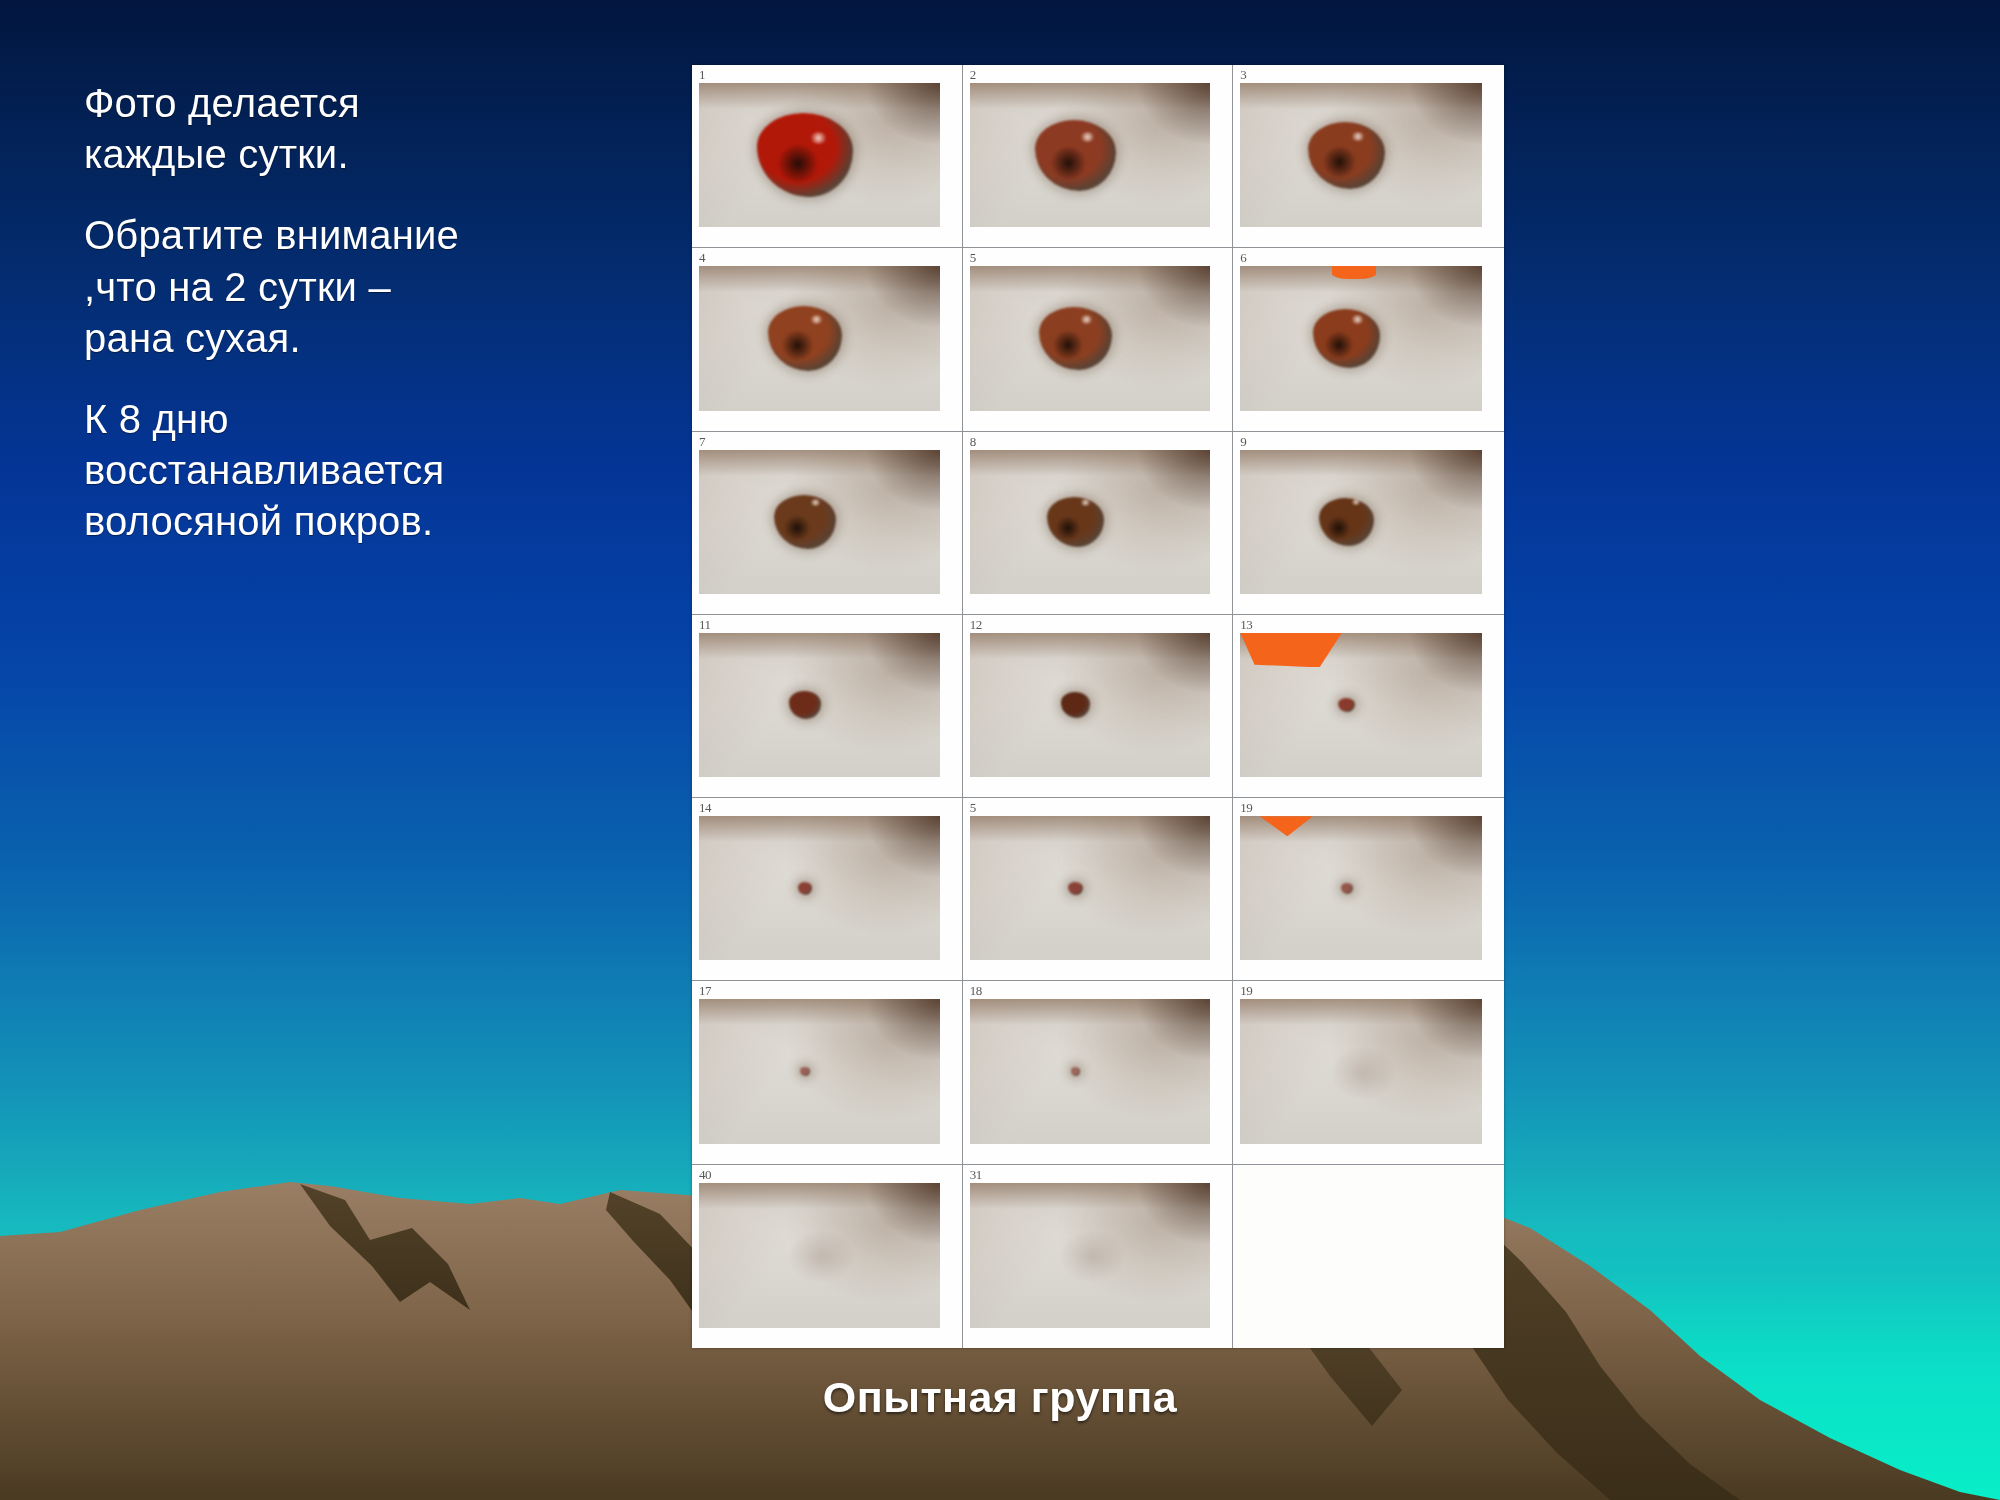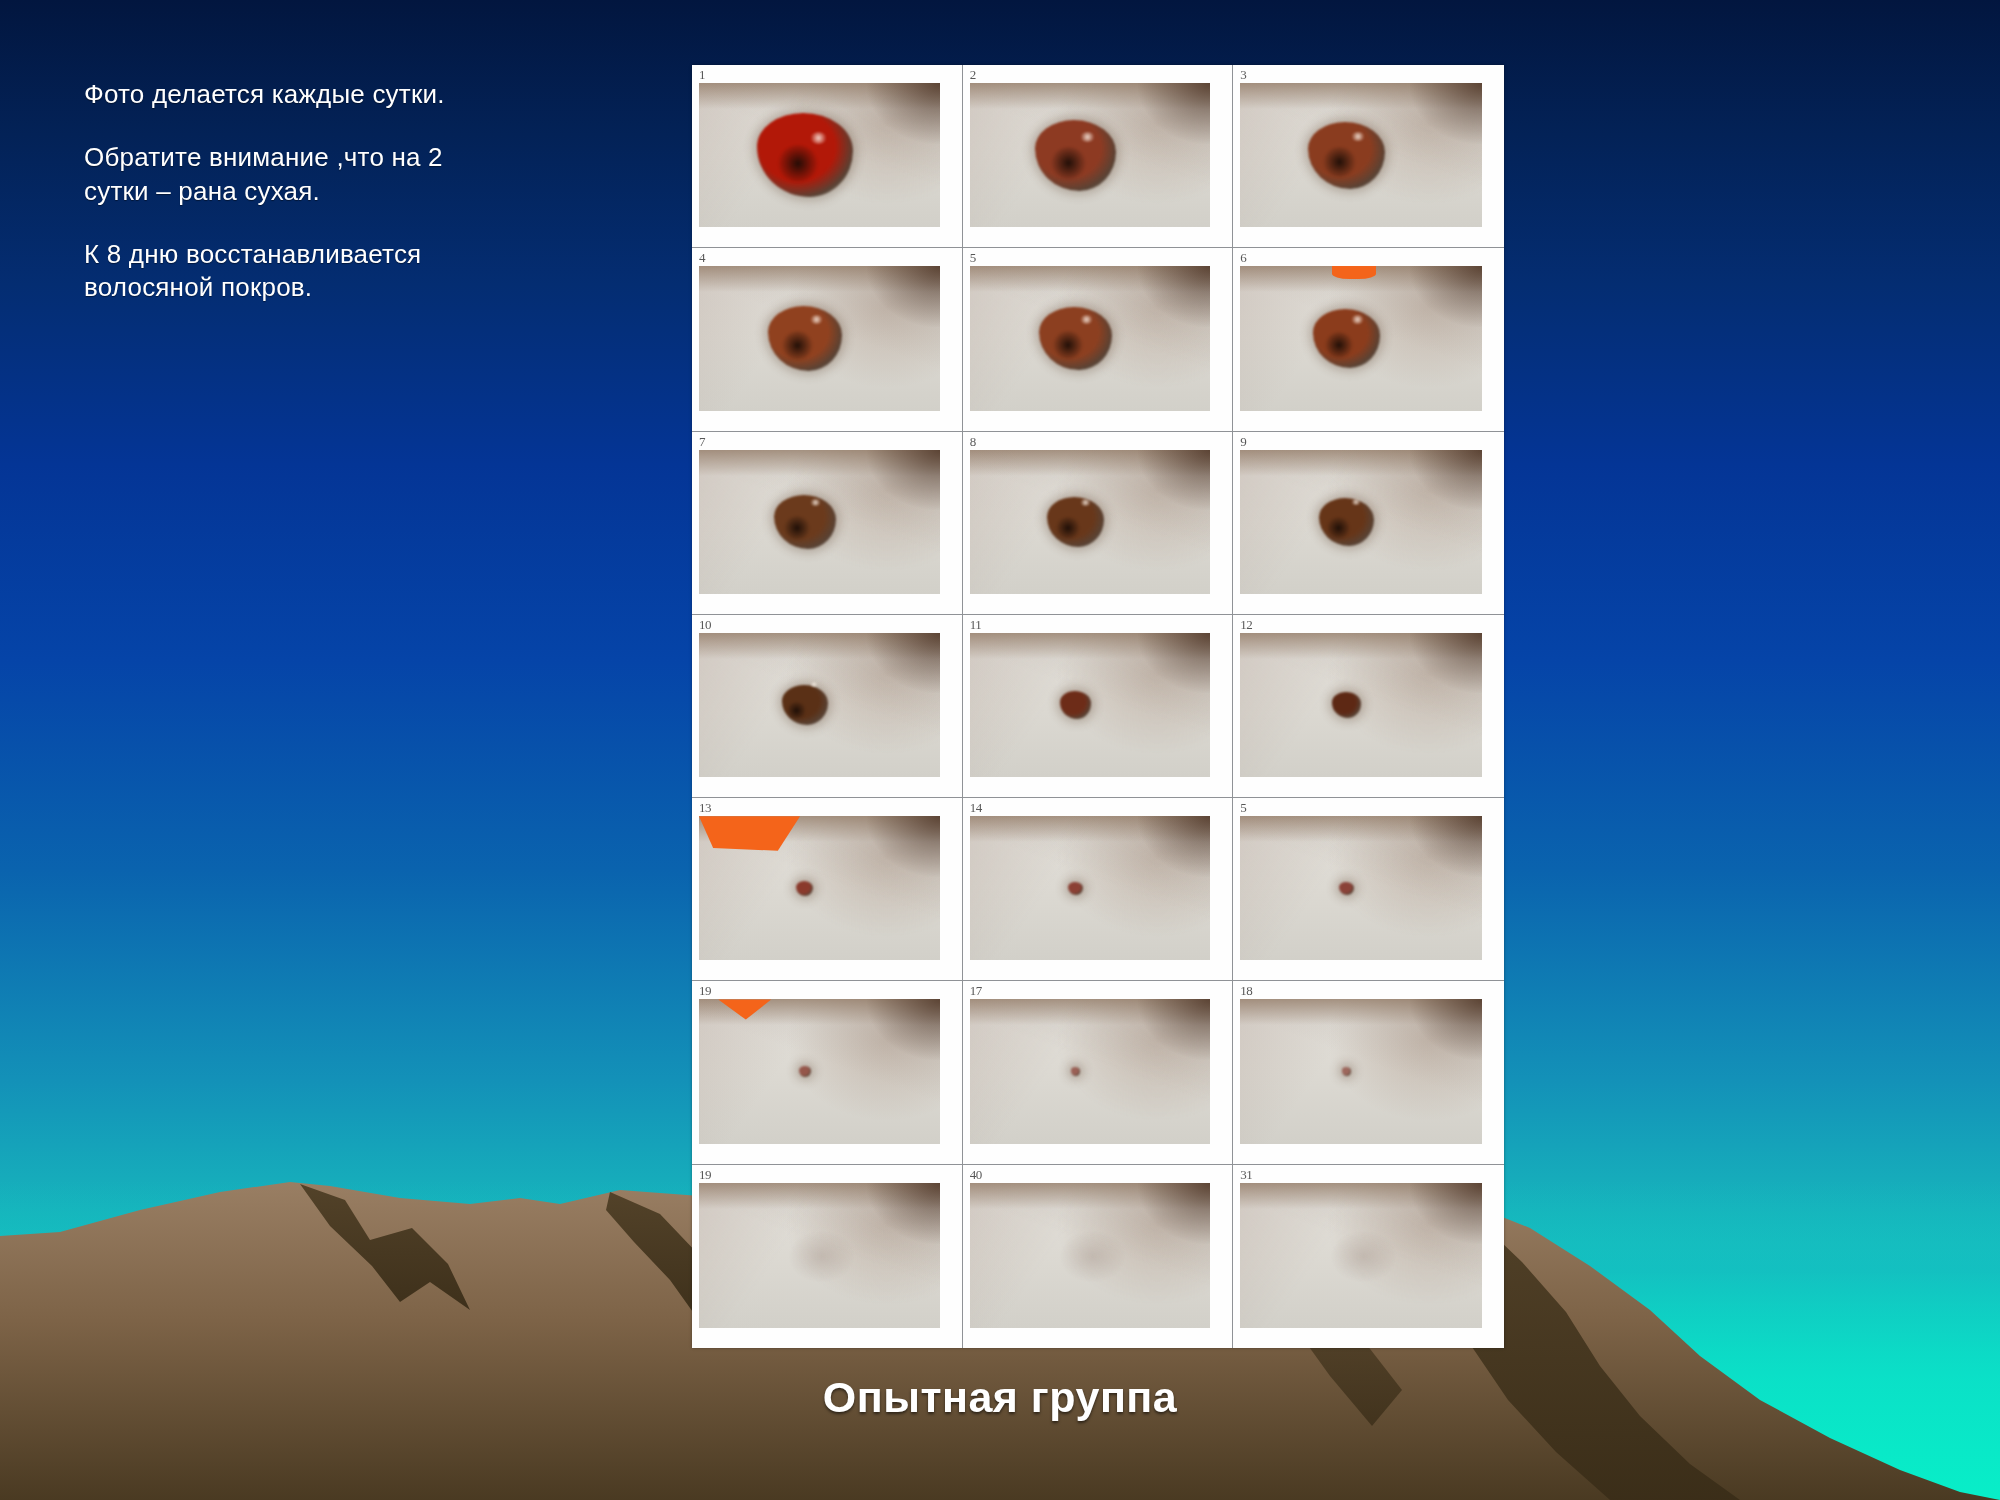--- a/index.html
+++ b/index.html
@@ -54,21 +54,21 @@
     width: 2000px;
     height: 330px;
   }
   
   .text-block {
     position: absolute;
     left: 84px;
     top: 78px;
     width: 400px;
     color: #ffffff;
-    font-size: 26px;
+    font-size: 40px;
     line-height: 1.28;
     letter-spacing: 0.2px;
     text-shadow: 0 1px 1px rgba(0,0,0,0.45);
   }
   .text-block p {
     margin: 0 0 30px 0;
   }
   
   .photo-grid {
     position: absolute;
@@ -293,31 +293,20 @@
         <div class="photo">
           <div class="fur"></div>
           <div class="topband"></div>
           <div class="cornerdark"></div>
           <div class="wound" style="width: 23%; height: 33.35%; left: 32.5%; top: 33.325%; border-radius: 48% 52% 45% 55% / 40% 45% 55% 60%; background: radial-gradient(at 42% 40%, rgb(102, 53, 24) 0%, rgb(102, 53, 24) 48%, rgba(60, 35, 20, 0.82) 72%, rgba(120, 100, 85, 0.25) 92%, rgba(255, 255, 255, 0) 100%); box-shadow: rgba(90, 60, 40, 0.28) 0px 0px 10px 4px;"></div>
           <div class="wound" style="width: 9.66%; height: 15.0075%; left: 35.86%; top: 46.664%; border-radius: 50%; background: radial-gradient(circle, rgba(25, 12, 6, 0.92), rgba(40, 20, 10, 0) 75%);"></div>
           <div class="wound" style="width: 4.14%; height: 4.669%; left: 46%; top: 34%; border-radius: 50%; background: radial-gradient(circle, rgba(255, 245, 235, 0.85), rgba(255, 245, 235, 0) 78%);"></div>
         </div>
       </div>
       <div class="cell">
-        <span class="cell-number">10</span>
-        <div class="photo">
-          <div class="fur"></div>
-          <div class="topband"></div>
-          <div class="cornerdark"></div>
-          <div class="wound" style="width: 19%; height: 27.55%; left: 34.5%; top: 36.225%; border-radius: 48% 52% 45% 55% / 40% 45% 55% 60%; background: radial-gradient(at 42% 40%, rgb(90, 48, 22) 0%, rgb(90, 48, 22) 48%, rgba(60, 35, 20, 0.82) 72%, rgba(120, 100, 85, 0.25) 92%, rgba(255, 255, 255, 0) 100%); box-shadow: rgba(90, 60, 40, 0.28) 0px 0px 10px 4px;"></div>
-          <div class="wound" style="width: 7.98%; height: 12.3975%; left: 36.58%; top: 47.592%; border-radius: 50%; background: radial-gradient(circle, rgba(25, 12, 6, 0.92), rgba(40, 20, 10, 0) 75%);"></div>
-          <div class="wound" style="width: 3.42%; height: 3.857%; left: 46%; top: 34%; border-radius: 50%; background: radial-gradient(circle, rgba(255, 245, 235, 0.85), rgba(255, 245, 235, 0) 78%);"></div>
-        </div>
-      </div>
-      <div class="cell">
         <span class="cell-number">11</span>
         <div class="photo">
           <div class="fur"></div>
           <div class="topband"></div>
           <div class="cornerdark"></div>
           <div class="wound" style="width: 13%; height: 18.85%; left: 37.5%; top: 40.575%; border-radius: 48% 52% 45% 55% / 40% 45% 55% 60%; background: radial-gradient(at 42% 40%, rgb(109, 44, 24) 0%, rgb(109, 44, 24) 48%, rgba(60, 35, 20, 0.82) 72%, rgba(120, 100, 85, 0.25) 92%, rgba(255, 255, 255, 0) 100%); box-shadow: rgba(90, 60, 40, 0.28) 0px 0px 10px 4px;"></div>
         </div>
       </div>
       <div class="cell">
         <span class="cell-number">12</span>

